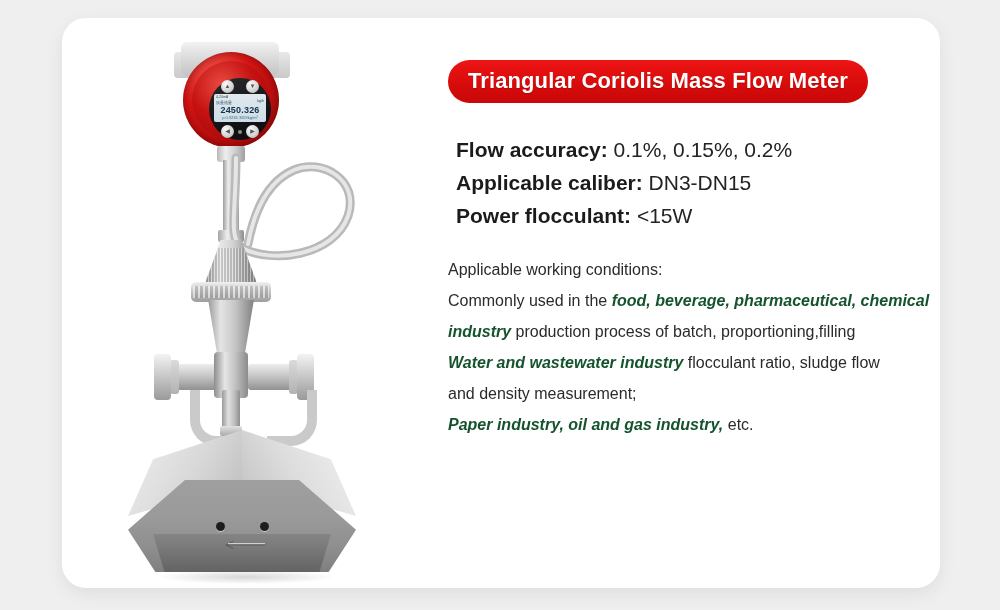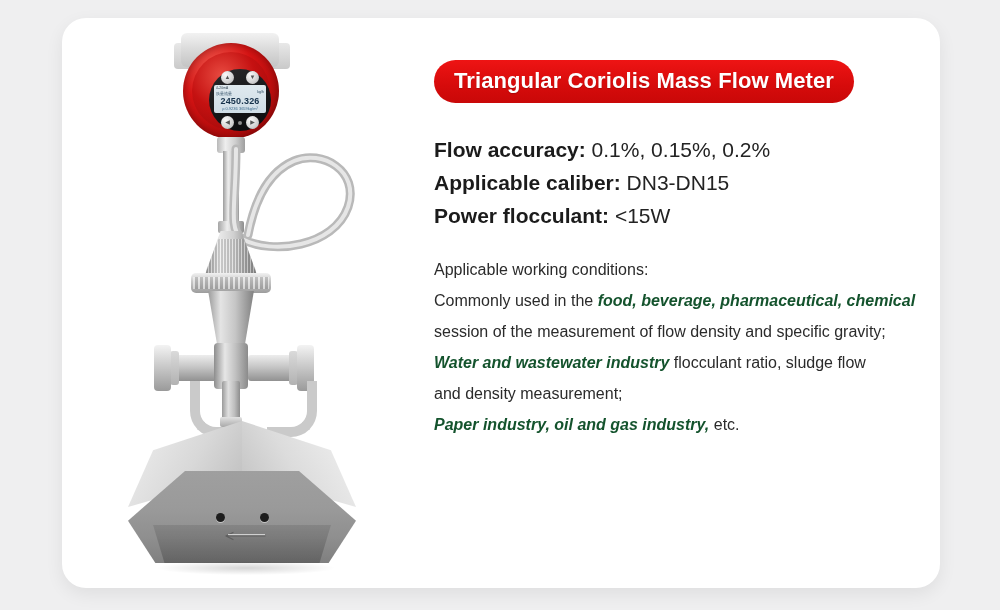--- a/index.html
+++ b/index.html
@@ -38,49 +38,50 @@
     position: absolute;
     left: 62px;
     top: 18px;
     width: 380px;
     height: 570px;
   }
 
   .product-art {
     position: absolute;
     left: 0;
-    top: 7px;
+    top: 16px;
     width: 380px;
     height: 570px;
   }
 
   
   .info-pane {
     position: absolute;
-    left: 434px;
+    left: 448px;
     top: 60px;
     width: 492px;
     height: 520px;
   }
 
   .title-badge {
     display: inline-block;
     background: linear-gradient(180deg, #ee1414 0%, #d60b0b 60%, #c90808 100%);
     color: #ffffff;
     font-size: 22px;
     font-weight: bold;
     letter-spacing: 0.1px;
     padding: 8px 20px 9px 20px;
     border-radius: 22px;
     white-space: nowrap;
     text-shadow: 0 1px 1px rgba(0,0,0,0.18);
   }
 
   .spec-list {
     margin-top: 30px;
+    margin-left: 8px;
   }
 
   .spec-row {
     font-size: 21px;
     color: #1b1b1b;
     line-height: 33px;
     white-space: nowrap;
   }
 
   .spec-label {
@@ -614,22 +615,24 @@
     </div>
 
     <div class="desc-block">
 
       <div class="desc-line">Applicable working conditions:</div>
 
       <div class="desc-line">
         <span>Commonly used in the </span><span class="hl">food, beverage, pharmaceutical, chemical</span>
       </div>
 
-
-      <div class="desc-line">session of the measurement of flow density and specific gravity;</div>
+      <div class="desc-line">
+        <span class="hl">industry</span><span> production process of batch, proportioning,filling</span>
+      </div>
+
 
       <div class="desc-line">
         <span class="hl">Water and wastewater industry</span><span> flocculant ratio, sludge flow</span>
       </div>
 
       <div class="desc-line">and density measurement;</div>
 
       <div class="desc-line">
         <span class="hl">Paper industry, oil and gas industry,</span><span> etc.</span>
       </div>

